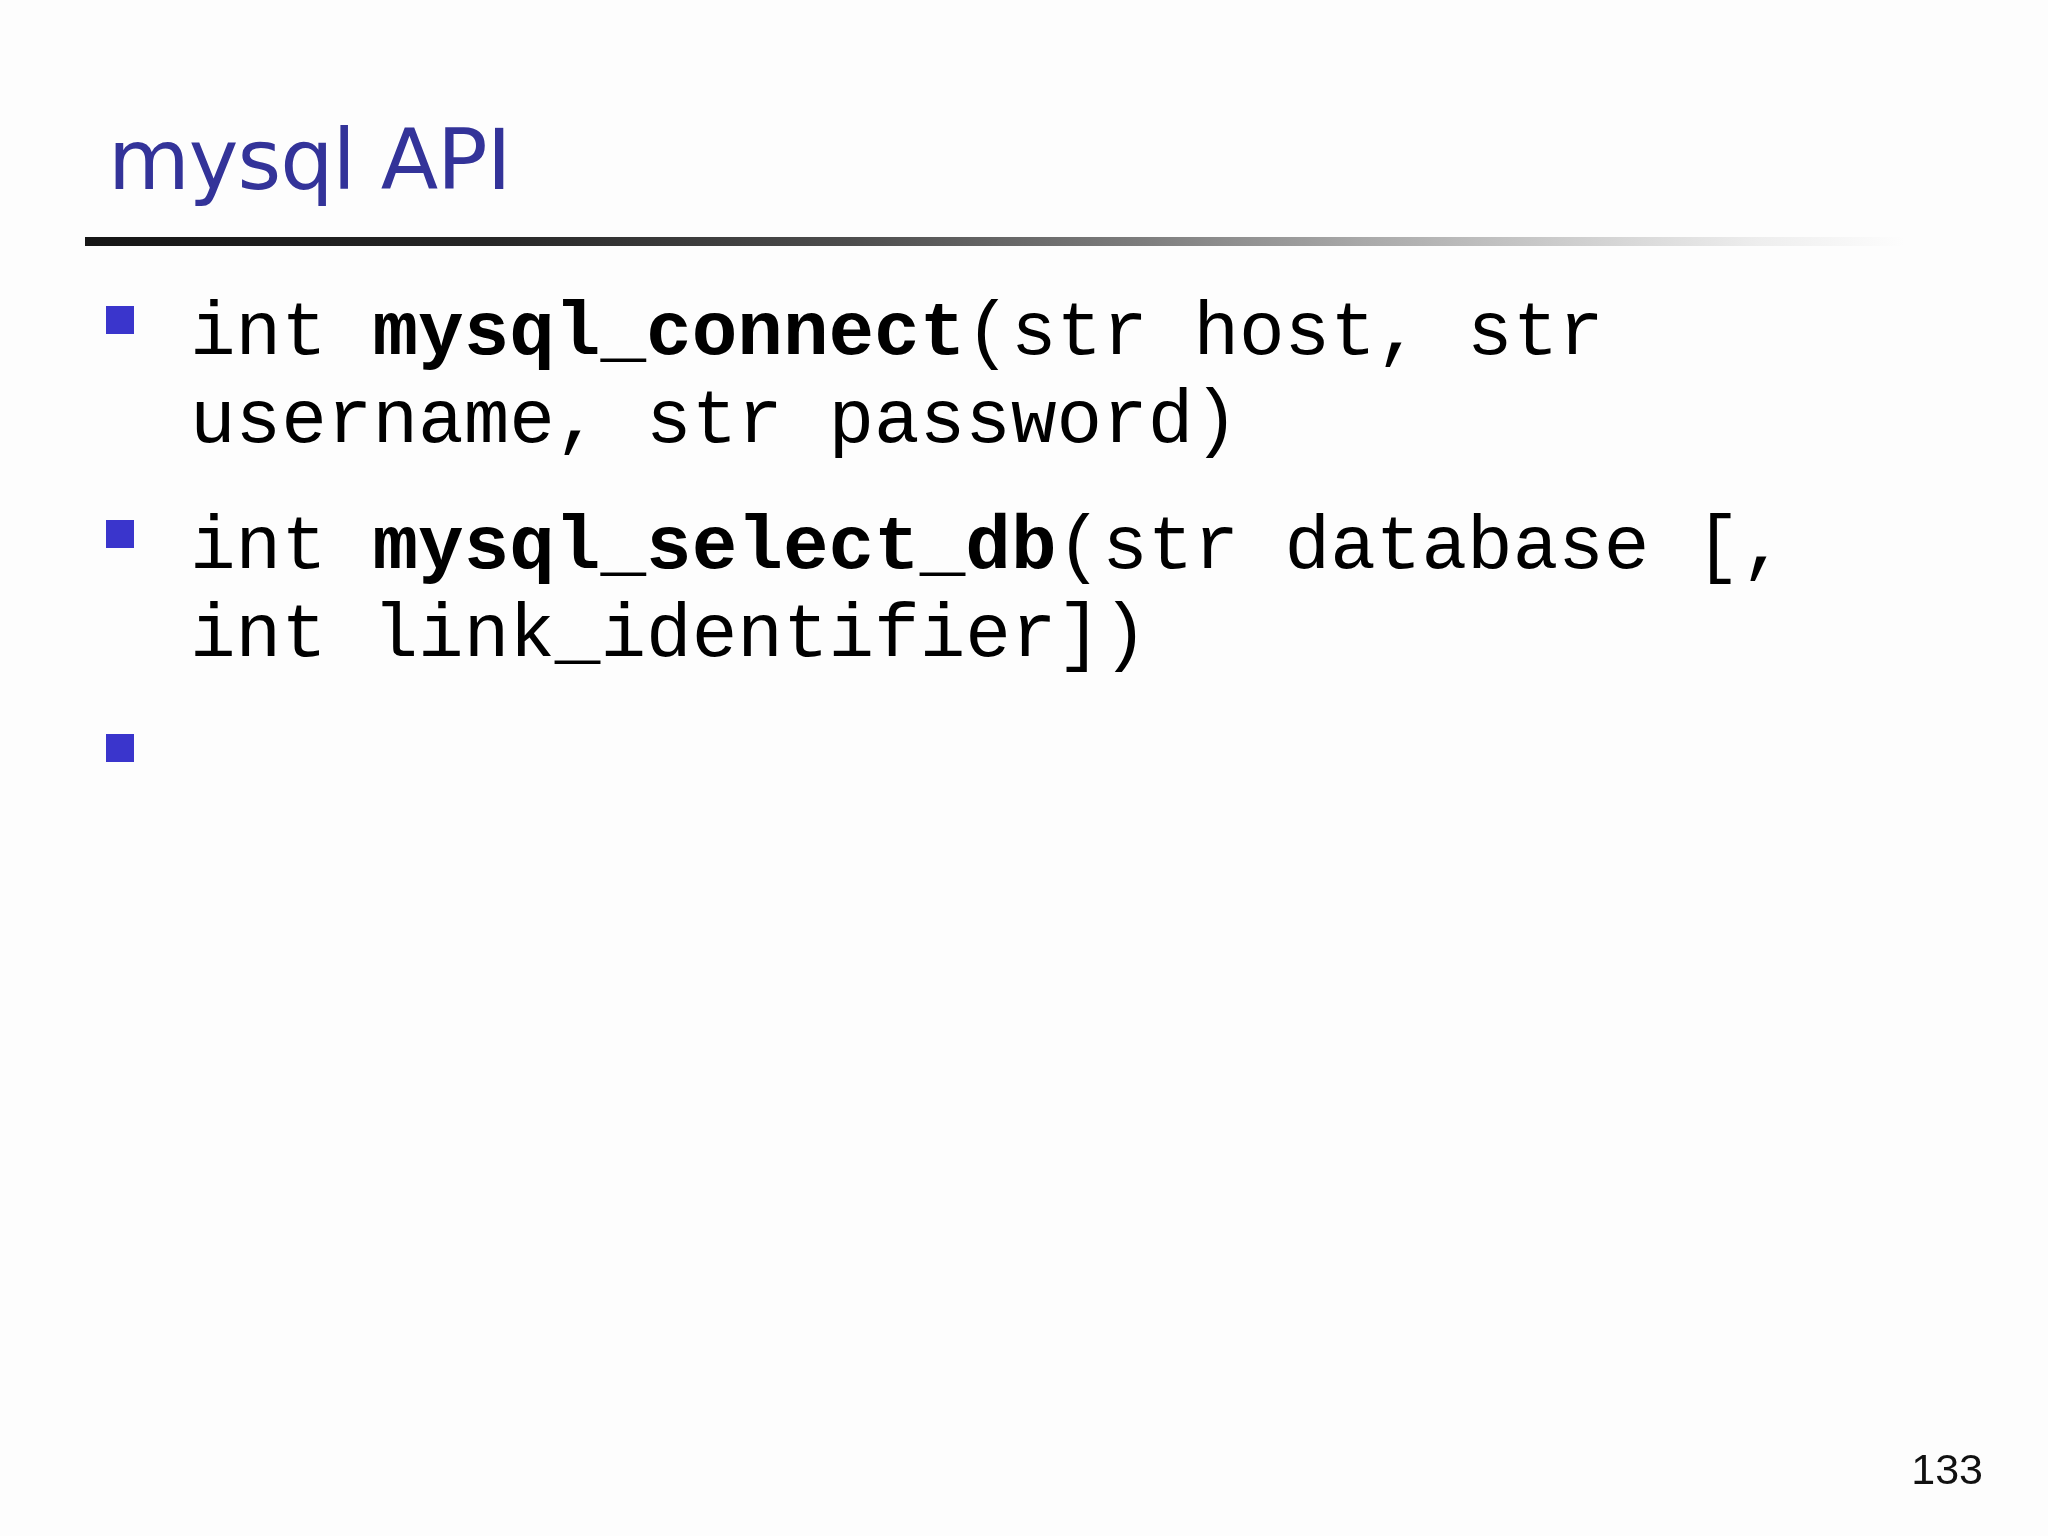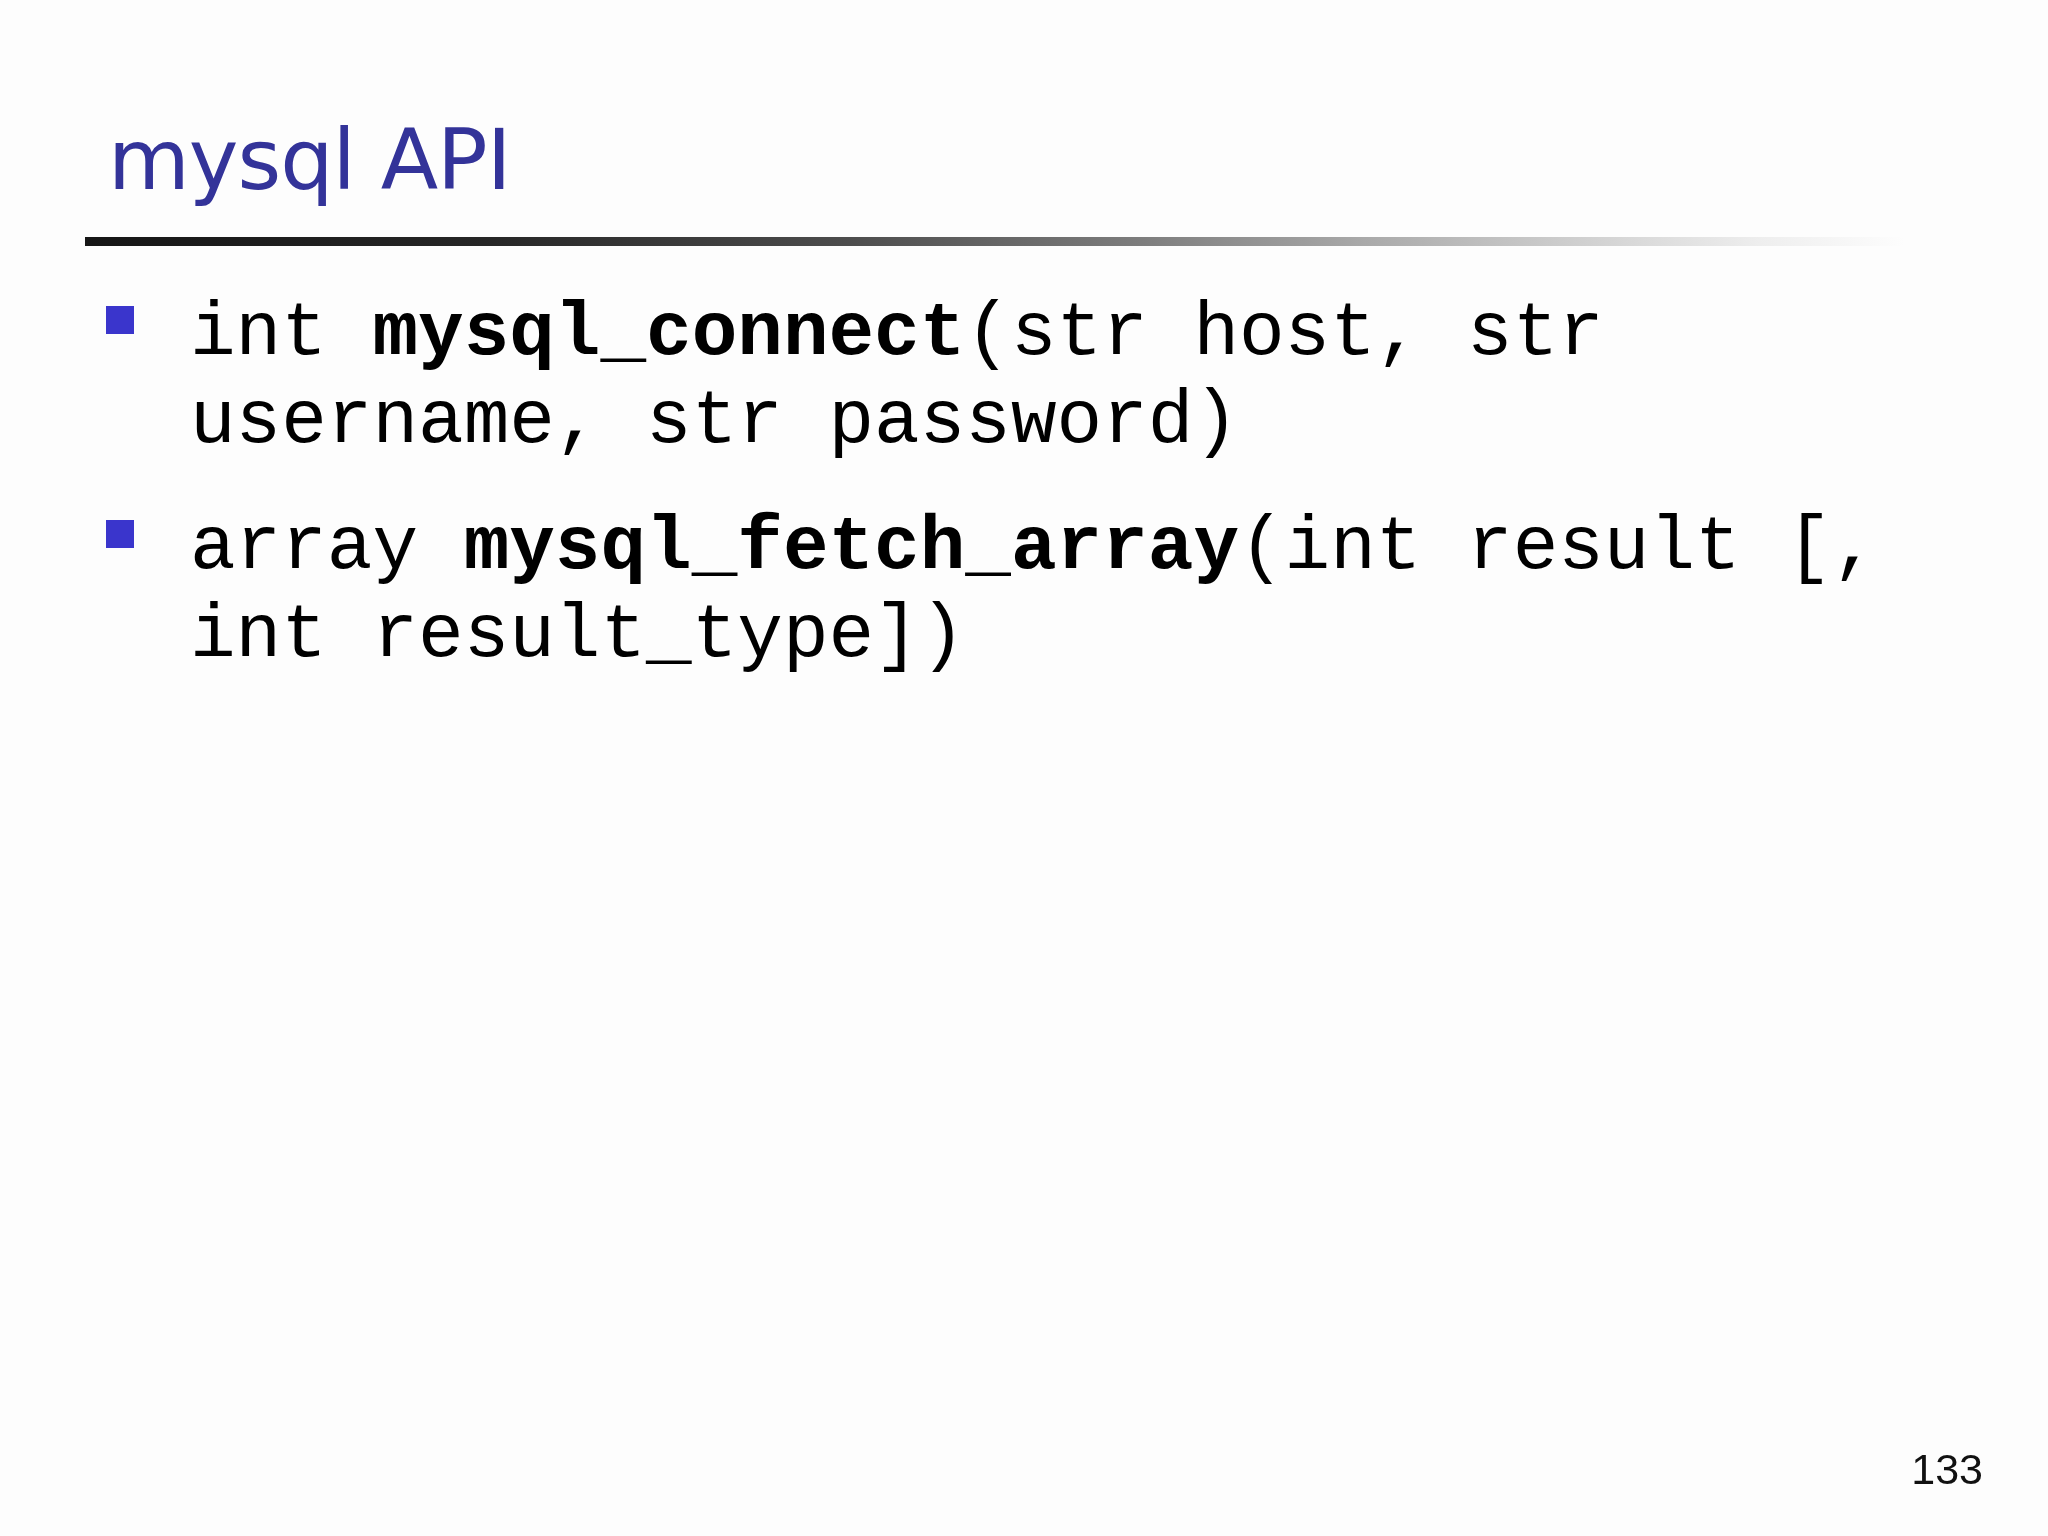--- a/index.html
+++ b/index.html
@@ -85,20 +85,19 @@
 <body>
 
 <div class="slide">
 
   <h1 class="slide-title">mysql API</h1>
 
   <div class="divider"></div>
 
   <ul class="bullets">
     <li><span class="sq"></span><span><span>int </span><b>mysql_connect</b><span>(str host, str username, str password)</span></span></li>
+    <li><span class="sq"></span><span><span>int </span><b>mysql_select_db</b><span>(str database [, int link_identifier])</span></span></li>
     <li><span class="sq"></span></li>
-    <li><span class="sq"></span></li>
-    <li><span class="sq"></span><span><span>array </span><b>mysql_fetch_array</b><span>(int result [, int result_type])</span></span></li>
   </ul>
 
   <div class="page-number">133</div>
 
 </div>
 
 </body></html>

